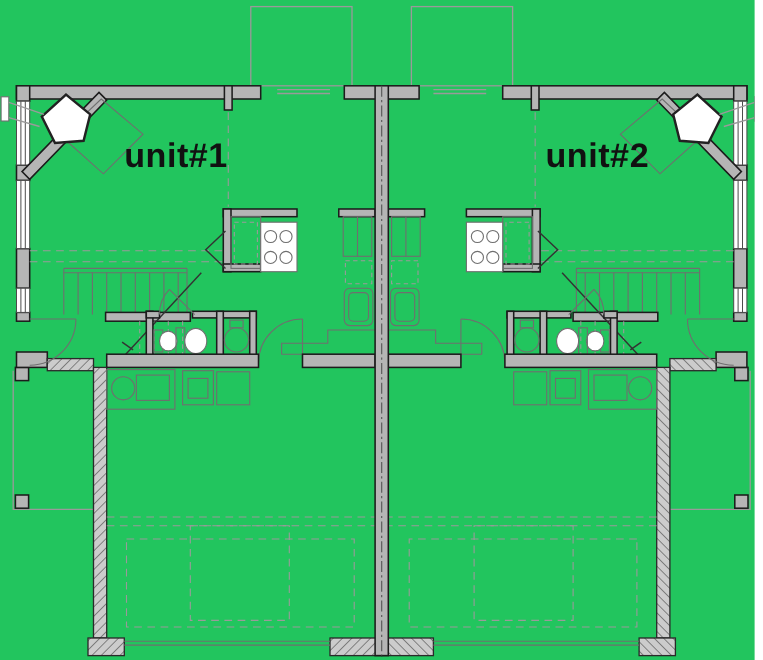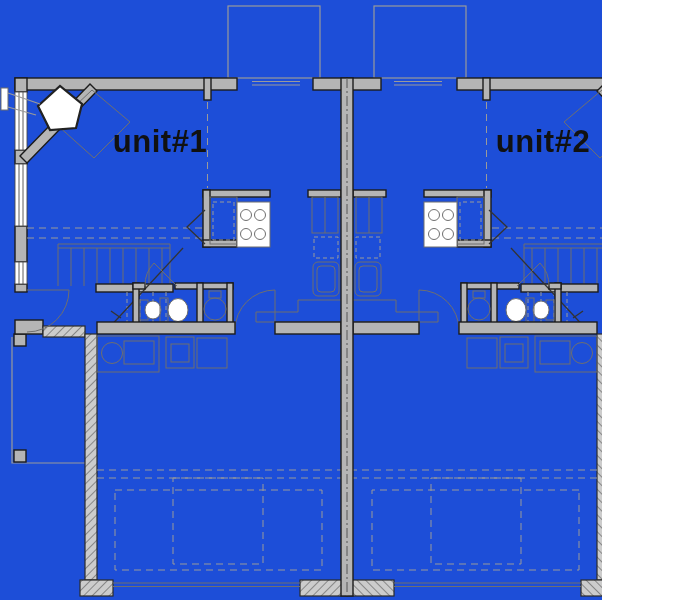--- a/index.html
+++ b/index.html
@@ -1,20 +1,20 @@
 <!DOCTYPE html>
 <html style="--wall-fill: #b5b5b5; --wall-outline: #1c1c1c; --fixture: #6f6f6f; --dashed: #9a9a9a; --text: #111111;"><head>
 <meta charset="utf-8">
 <style>
   :root{
     --wall-fill:#b5b5b5; --wall-outline:#1c1c1c; --fixture:#6f6f6f;
     --dashed:#9a9a9a; --text:#111111;
   }
   html,body{margin:0;padding:0;background:#fff;}
-  #stage{width:602px;height:600px;background:#1d4ed8;position:relative;overflow:hidden;}
+  #stage{width:686px;height:600px;background:#22c55e;position:relative;overflow:hidden;}
   svg{display:block;}
   .wall{fill:var(--wall-fill);stroke:var(--wall-outline);stroke-width:1.4;}
   .hatchwall{fill:url(#hatch);stroke:#2a2a2a;stroke-width:1.2;}
   .thin{fill:none;stroke:var(--fixture);stroke-width:1;}
   .thinfill{fill:#fff;stroke:var(--fixture);stroke-width:1;}
   .ext{fill:none;stroke:#9a9a9a;stroke-width:1.2;}
   .dash{fill:none;stroke:var(--dashed);stroke-width:1;stroke-dasharray:7 5;}
   .dashsm{fill:none;stroke:var(--dashed);stroke-width:1;stroke-dasharray:4 3;}
   .win{fill:#fff;stroke:#4a4a4a;stroke-width:0.9;}
   .winline{fill:none;stroke:#4a4a4a;stroke-width:0.9;}

